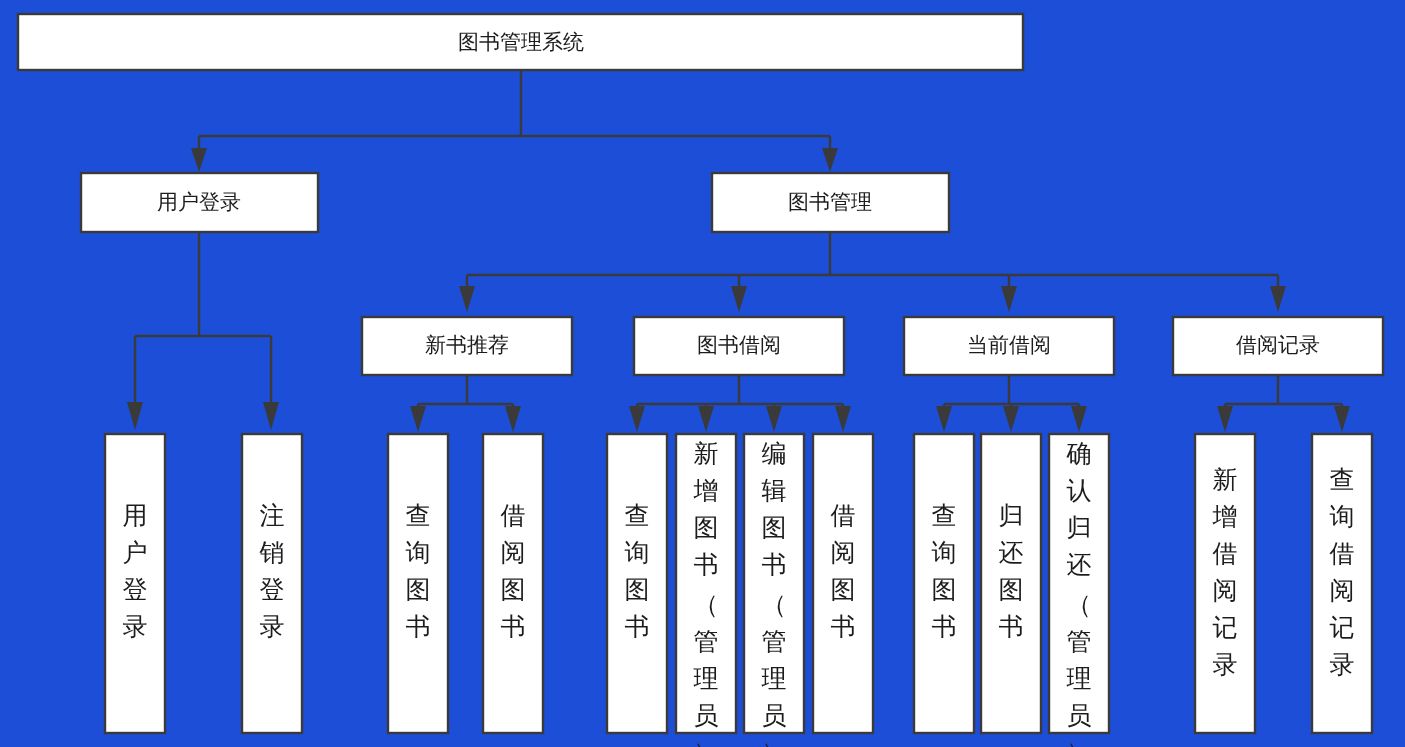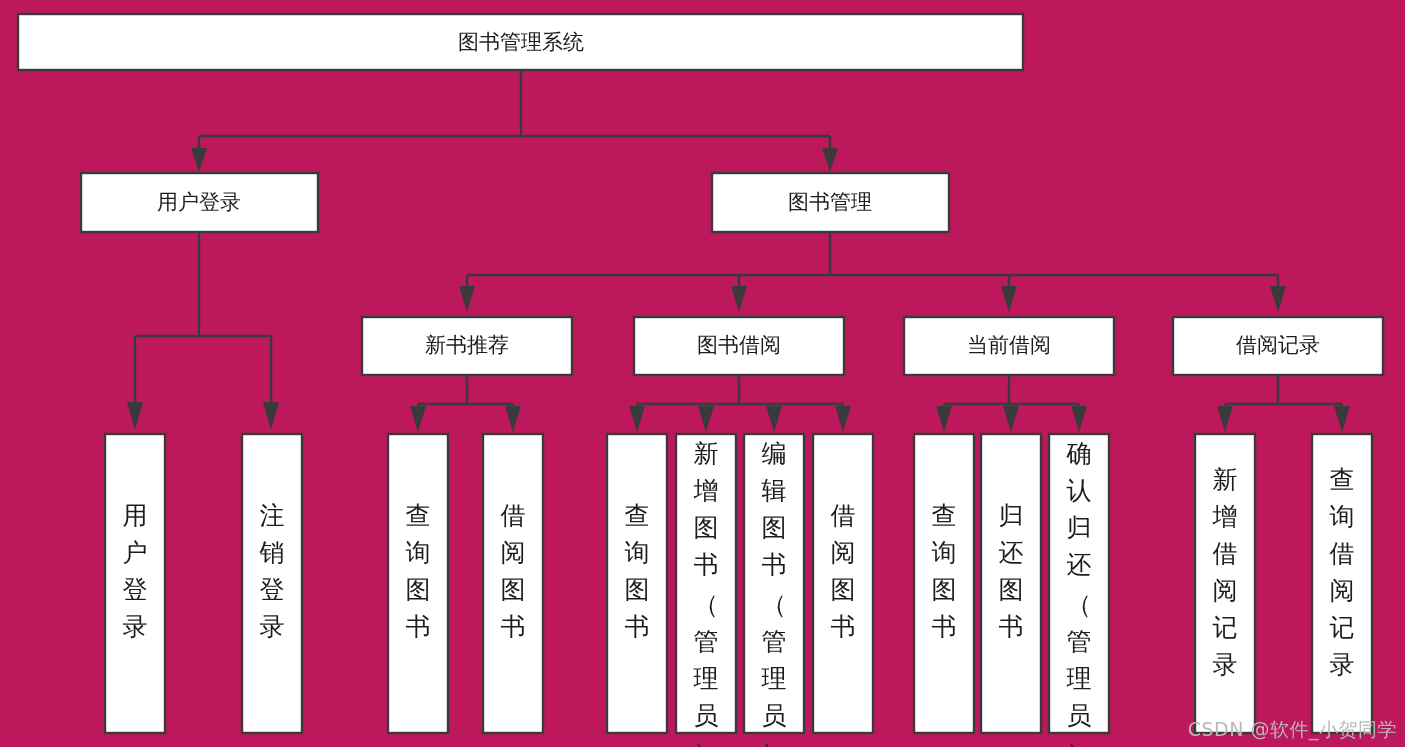--- a/index.html
+++ b/index.html
@@ -11,21 +11,21 @@
   body {
     width: 1405px;
     height: 747px;
     font-family: "DejaVu Sans", "Liberation Sans", sans-serif;
     overflow: hidden;
   }
   #diagram-root {
     position: relative;
     width: 1405px;
     height: 747px;
-    background: #be185d;
+    background: #1d4ed8;
   }
   svg.diagram-canvas {
     position: absolute;
     left: 0;
     top: 0;
     width: 1405px;
     height: 747px;
   }
   .node-box {
     fill: #ffffff;
@@ -260,15 +260,14 @@
 
     <g>
       <rect class="node-box" x="1312" y="434" width="60" height="299"></rect>
       <text class="node-label-vertical" x="1342" y="488">
         <tspan x="1342" dy="0">查</tspan><tspan x="1342" dy="37">询</tspan><tspan x="1342" dy="37">借</tspan><tspan x="1342" dy="37">阅</tspan><tspan x="1342" dy="37">记</tspan><tspan x="1342" dy="37">录</tspan>
       </text>
     </g>
 
   </svg>
 
-  <div class="watermark-text">CSDN @软件_小贺同学</div>
 
 </div>
 
 </body></html>

